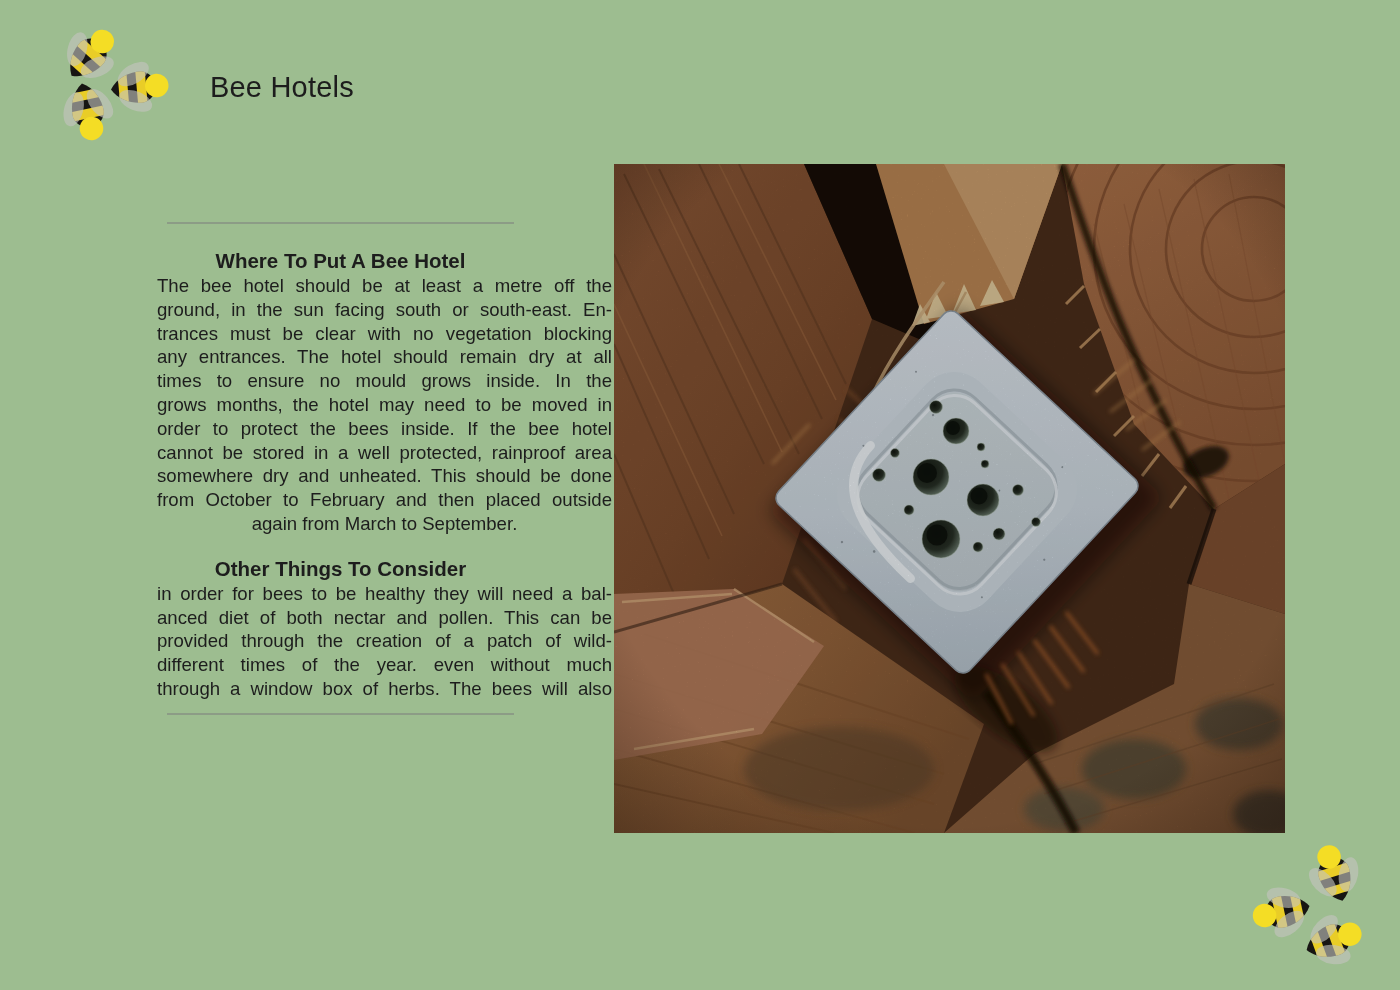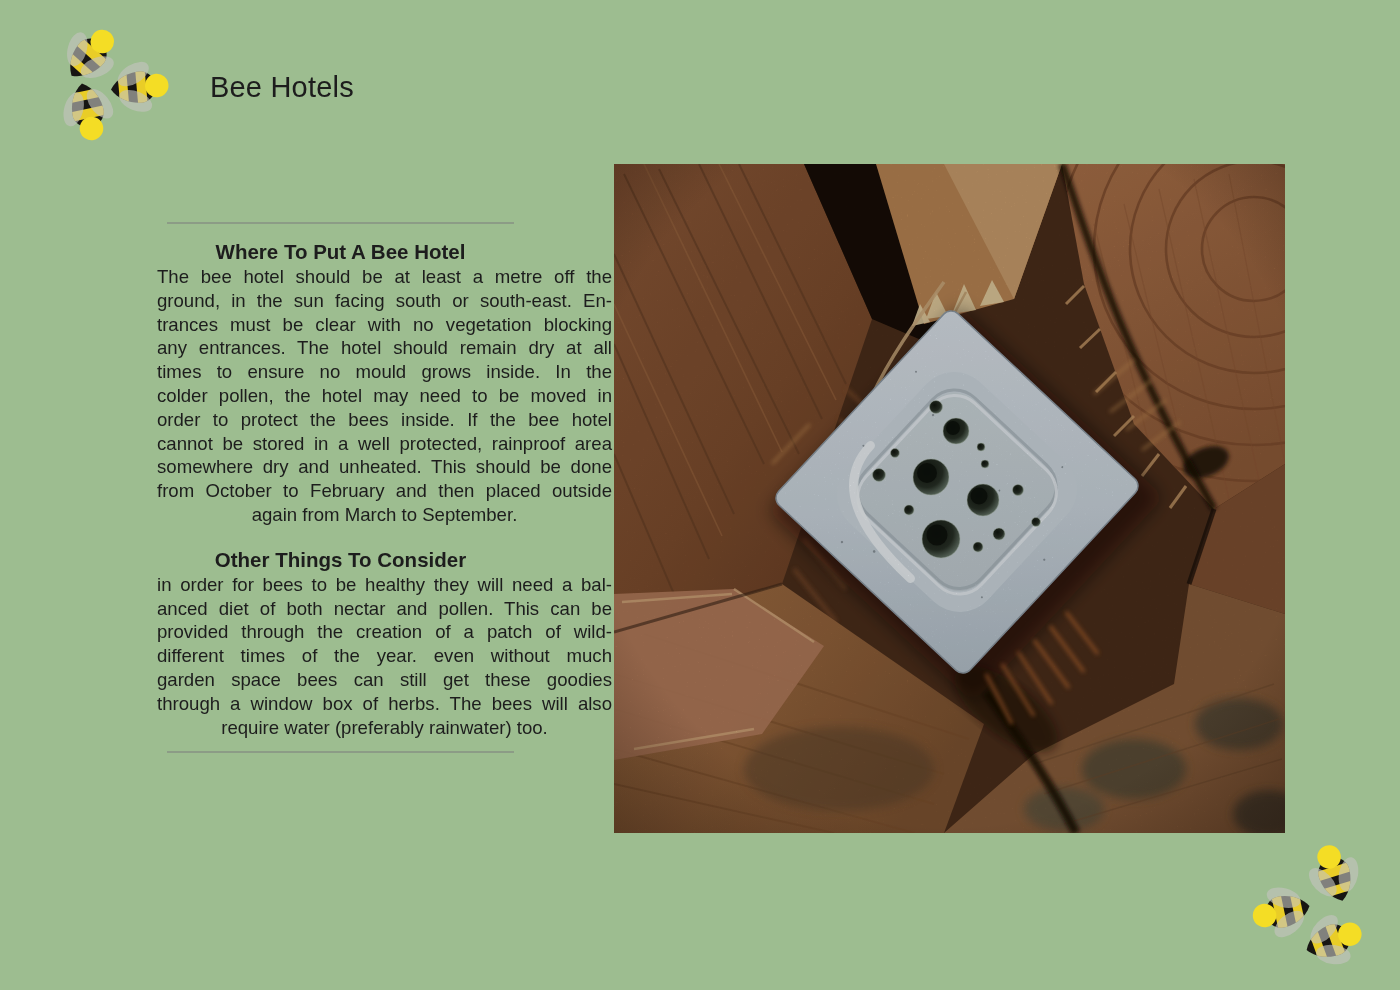--- a/index.html
+++ b/index.html
@@ -19,21 +19,21 @@
   .bees-bottom-right{left:1235px;top:835px;}
   .text-col{
     position:absolute;left:113px;top:222px;width:455px;
   }
   .divider{
     height:2px;margin:0 54px;background:var(--divider,#8c9c86);
   }
   .divider.bottom{margin-top:12px;}
   .section-heading{
     text-align:center;font-weight:700;font-size:20.5px;line-height:26px;
-    margin-top:15px;
+    margin-top:24px;
   }
   .section-heading.second{margin-top:20px;}
   .paragraph{width:455px;margin-left:44px;}
   .jline{
     display:block;width:455px;height:23.8px;line-height:23.8px;
     font-size:18.6px;
     text-align:justify;text-align-last:justify;
     white-space:nowrap;
     color:var(--text,#1d1d1d);
   }
@@ -72,37 +72,35 @@
 <div class="text-col">
   <div class="divider top"></div>
 
   <div class="section-heading">Where To Put A Bee Hotel</div>
   <div class="paragraph">
       <div class="jline">The bee hotel should be at least a metre off the</div>
       <div class="jline">ground, in the sun facing south or south-east. En-</div>
       <div class="jline">trances must be clear with no vegetation blocking</div>
       <div class="jline">any entrances. The hotel should remain dry at all</div>
       <div class="jline">times to ensure no mould grows inside. In the</div>
-      <div class="jline">colder pollen, the hotel may need to be moved in</div>
+      <div class="jline">grows months, the hotel may need to be moved in</div>
       <div class="jline">order to protect the bees inside. If the bee hotel</div>
       <div class="jline">cannot be stored in a well protected, rainproof area</div>
       <div class="jline">somewhere dry and unheated. This should be done</div>
       <div class="jline">from October to February and then placed outside</div>
       <div class="jline last">again from March to September.</div>
     </div>
 
   <div class="section-heading second">Other Things To Consider</div>
   <div class="paragraph">
       <div class="jline">in order for bees to be healthy they will need a bal-</div>
       <div class="jline">anced diet of both nectar and pollen. This can be</div>
       <div class="jline">provided through the creation of a patch of wild-</div>
       <div class="jline">different times of the year. even without much</div>
-      <div class="jline">garden space bees can still get these goodies</div>
       <div class="jline">through a window box of herbs. The bees will also</div>
-      <div class="jline last">require water (preferably rainwater) too.</div>
     </div>
 
   <div class="divider bottom"></div>
 </div>
 
 <svg class="photo-frame" width="671" height="669" viewBox="0 0 671 669" role="img" aria-label="Square white concrete bee hotel block with drilled nesting holes of various sizes, wedged diagonally between stacked pieces of rough cut timber">
   <defs>
     <linearGradient id="gLeftPlank" x1="0" y1="0" x2="0.8" y2="1">
       <stop offset="0" stop-color="#8a5737"></stop>
         <stop offset="0.6" stop-color="#7c4c2d"></stop>

